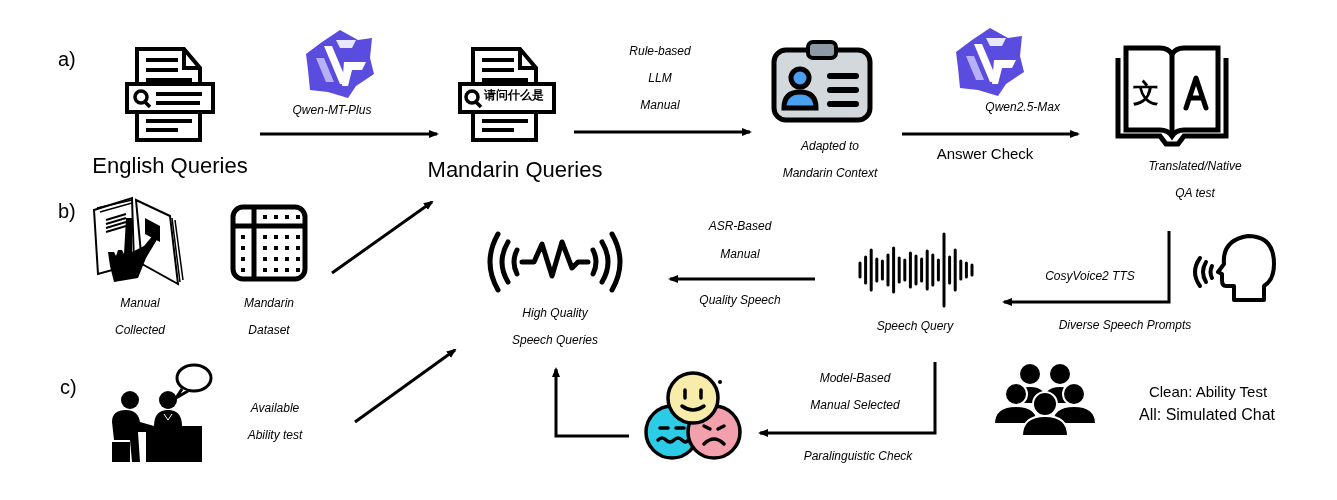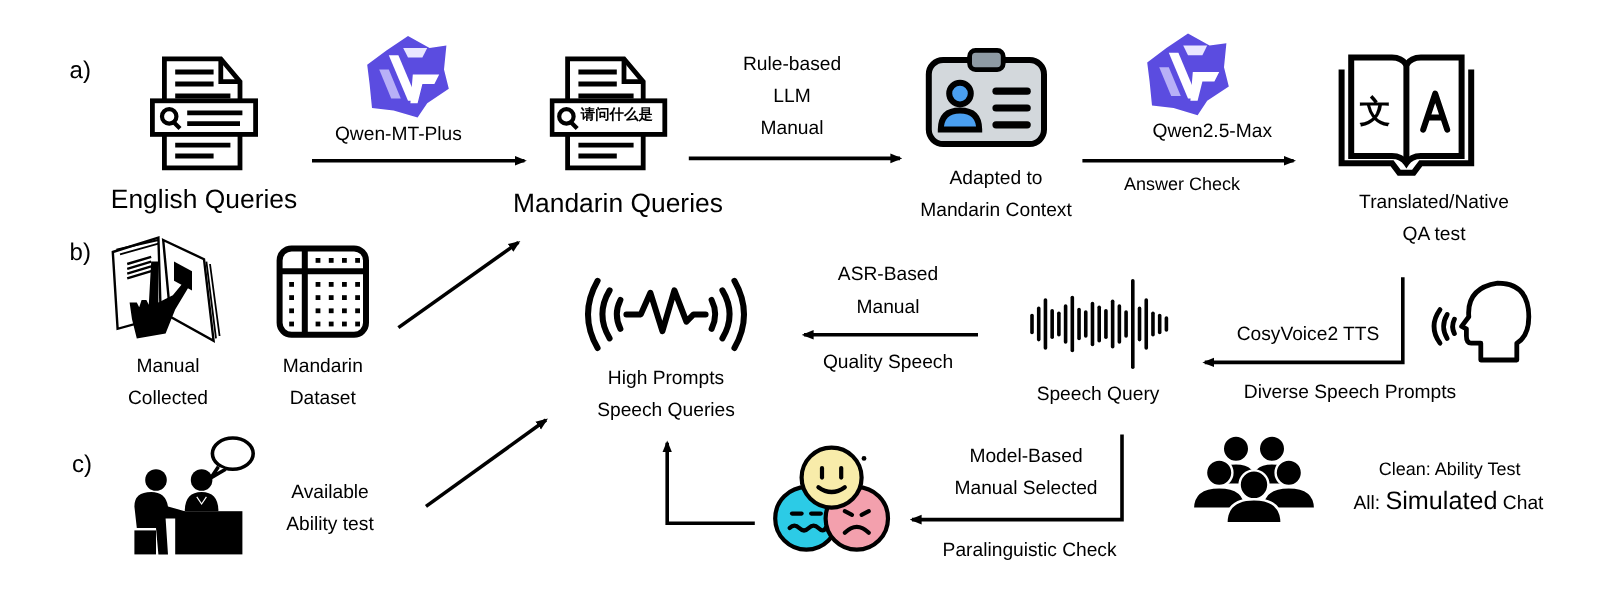--- a/index.html
+++ b/index.html
@@ -1,19 +1,19 @@
 <!DOCTYPE html>
 <html><head>
 <meta charset="utf-8">
 <style>
   html, body { margin:0; padding:0; background:#fff; }
   body { width:1337px; height:500px; position:relative; overflow:hidden;
          font-family:"Liberation Sans", "DejaVu Sans", sans-serif; color:#000; }
   .t { position:absolute; white-space:nowrap; text-align:center; line-height:1.15; }
-  .lbl { font-size:16px; }
+  .lbl { font-size:12px;font-style:italic; }
   .big { font-size:22px; }
   .sm  { font-size:15px; }
   .sec { font-size:20px; position:absolute; }
   svg.lay { position:absolute; left:0; top:0; }
   .ico { position:absolute; }
 </style>
 </head>
 <body>
 
 <div class="sec" style="left:58px;top:48px;">a)</div>
@@ -167,21 +167,21 @@
   <g fill="none" stroke="#000" stroke-width="5" stroke-linecap="round">
     <path d="M14,6 Q-2,34 14,62"></path>
     <path d="M24,14 Q12,34 24,54"></path>
     <path d="M33,22 Q27,34 33,46"></path>
     <path d="M128,6 Q144,34 128,62"></path>
     <path d="M118,14 Q130,34 118,54"></path>
     <path d="M109,22 Q115,34 109,46"></path>
     <path d="M38,34 H50 L58,16 L68,48 L78,14 L88,40 L94,34 H104" stroke-linejoin="round"></path>
   </g>
 </svg>
-<div class="t lbl" style="left:470px;top:307px;width:170px;">High Prompts</div>
+<div class="t lbl" style="left:470px;top:307px;width:170px;">High Quality</div>
 <div class="t lbl" style="left:470px;top:334px;width:170px;">Speech Queries</div>
 
 <div class="t lbl" style="left:670px;top:220px;width:140px;">ASR-Based</div>
 <div class="t lbl" style="left:670px;top:248px;width:140px;">Manual</div>
 <div class="t lbl" style="left:670px;top:294px;width:140px;">Quality Speech</div>
 
 <svg class="ico" style="left:856px;top:232px;" width="124" height="76" viewBox="0 0 124 76">
   <g stroke="#000" stroke-width="3" stroke-linecap="round" id="wavebars">
       <line x1="4" x2="4" y1="31" y2="45"></line>
       <line x1="9.6" x2="9.6" y1="25" y2="51"></line>
@@ -263,15 +263,15 @@
       <path d="M2,64 Q2,46 24,46 Q46,46 46,64 Z"></path>
     <circle cx="82" cy="34" r="11"></circle>
       <path d="M60,64 Q60,46 82,46 Q104,46 104,64 Z"></path>
     <circle cx="53" cy="44" r="12"></circle>
       <path d="M30,76 Q30,56 53,56 Q76,56 76,76 Z"></path>
   </g>
 </svg>
 <div class="t" style="left:1118px;top:383px;width:180px;font-size:15px;">Clean: Ability Test</div>
 <div class="t" style="left:1112px;top:406px;width:190px;font-size:16px;">
   <span>All:</span>
-  <span style="font-size:21px;">Simulated</span>
+  <span style="font-size:16px;">Simulated</span>
   <span>Chat</span>
 </div>
 
 </body></html>

